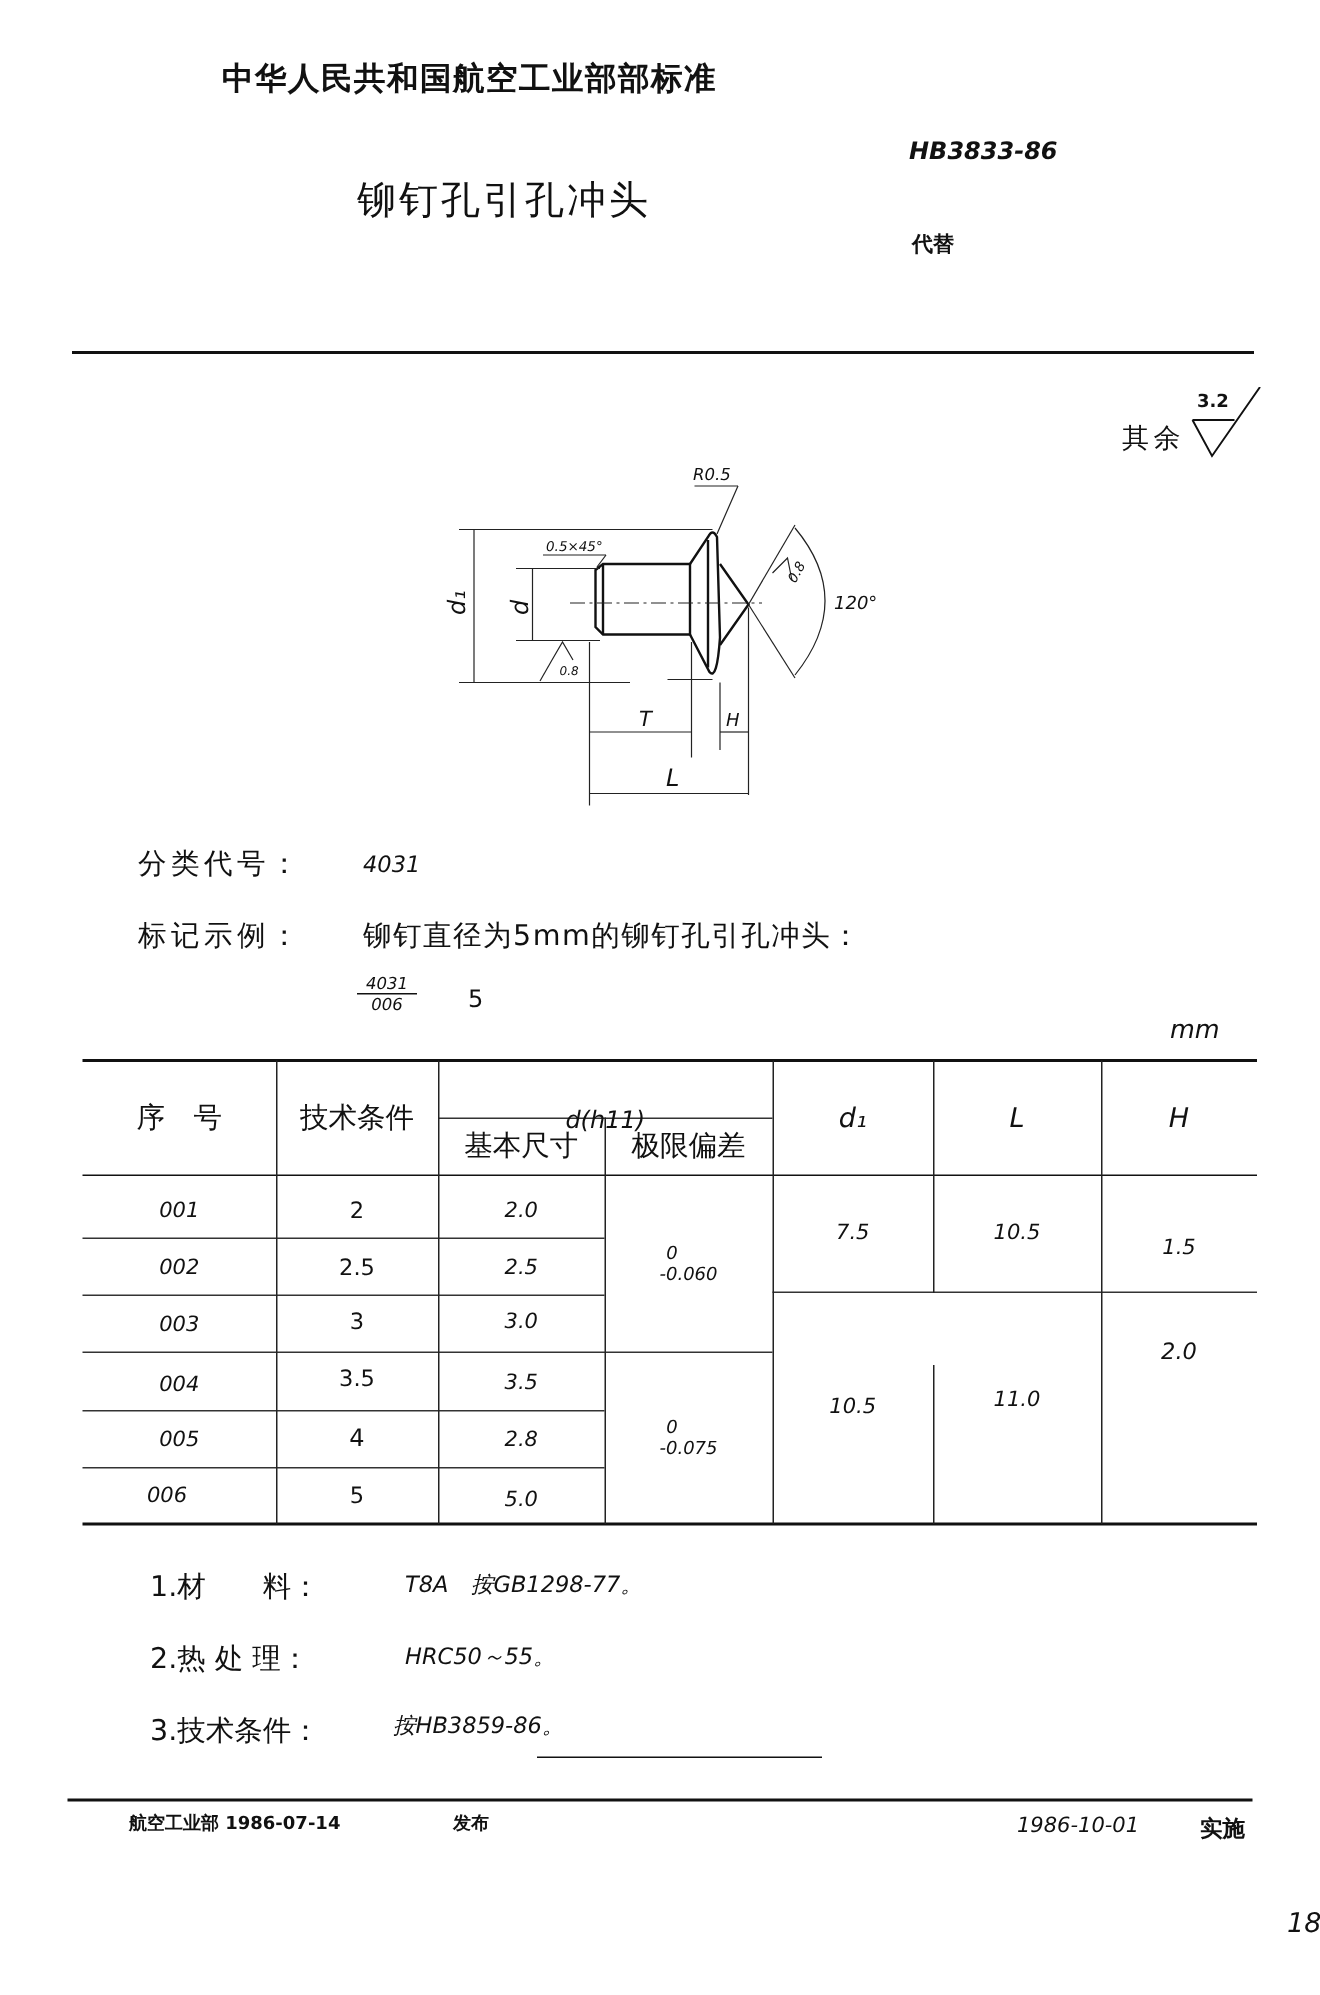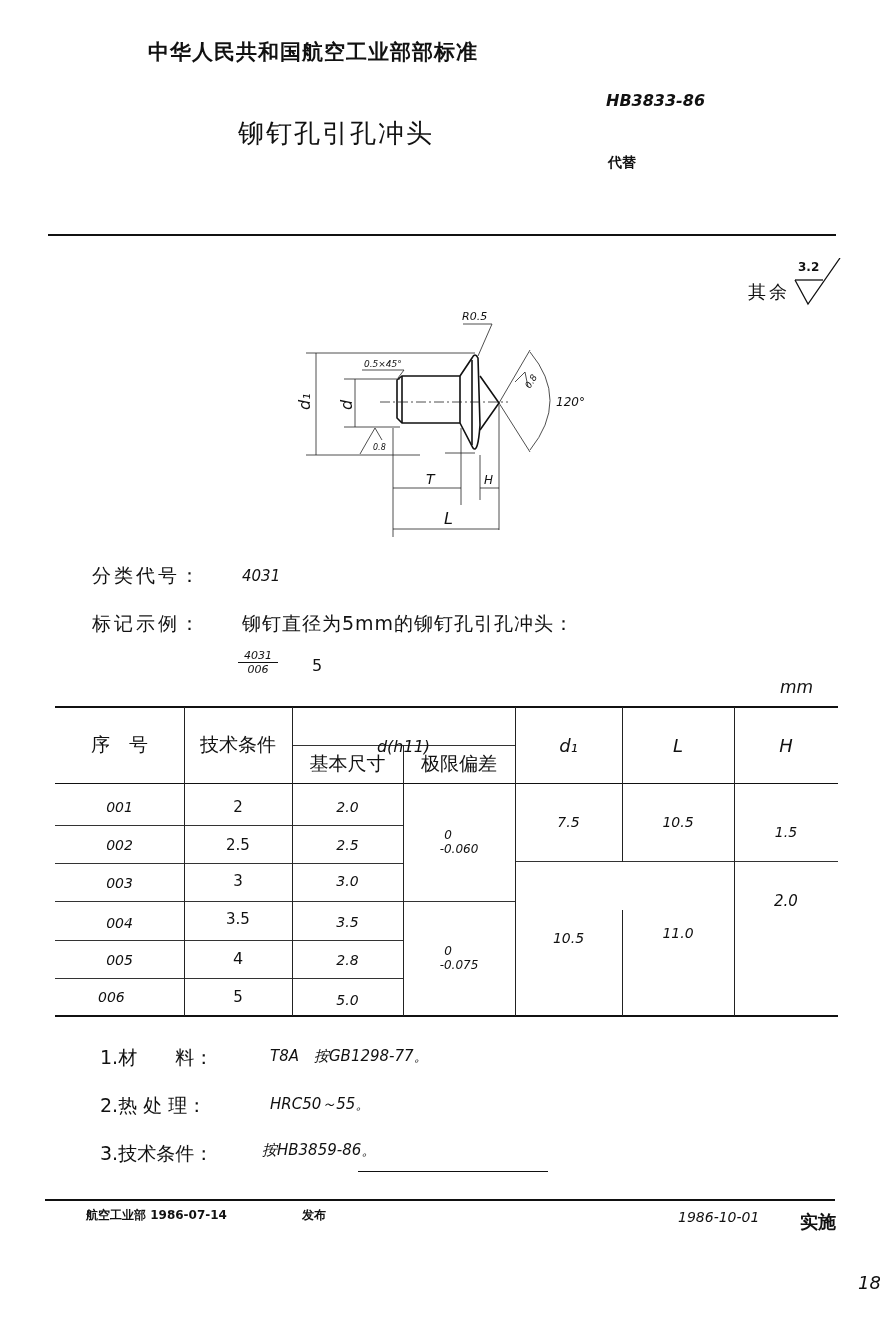--- a/index.html
+++ b/index.html
@@ -186,15 +186,15 @@
   <div class="abs mono" style="left:270px; top:1095px;">HRC50～55。</div>
   <div class="abs note" style="left:100px; top:1141px;">3.技术条件：</div>
   <div class="abs mono" style="left:262px; top:1141px;">按HB3859-86。</div>
 </div>
 <div class="hline" style="left:358px; top:1171px; width:190px; height:1px;"></div>
 
 <div class="hline" style="left:45px; top:1199px; width:790px;"></div>
 <div class="abs bold" style="left:55px; top:1207px; font-size:12px;margin-left:31px;">航空工业部 1986-07-14</div>
 <div class="abs bold" style="left:302px; top:1207px; font-size:12px;">发布</div>
 <div class="abs ital" style="left:645px; top:1209px; font-size:14px;margin-left:33px;">1986-10-01</div>
-<div class="abs bold" style="left:800px; top:1210px; font-size:18px;">实施</div>
+<div class="abs bold" style="left:800px; top:1210px; font-size:15px;">实施</div>
 
 <div class="abs ital" style="left:858px; top:1272px; font-size:18px;">18</div>
 
 </body></html>

